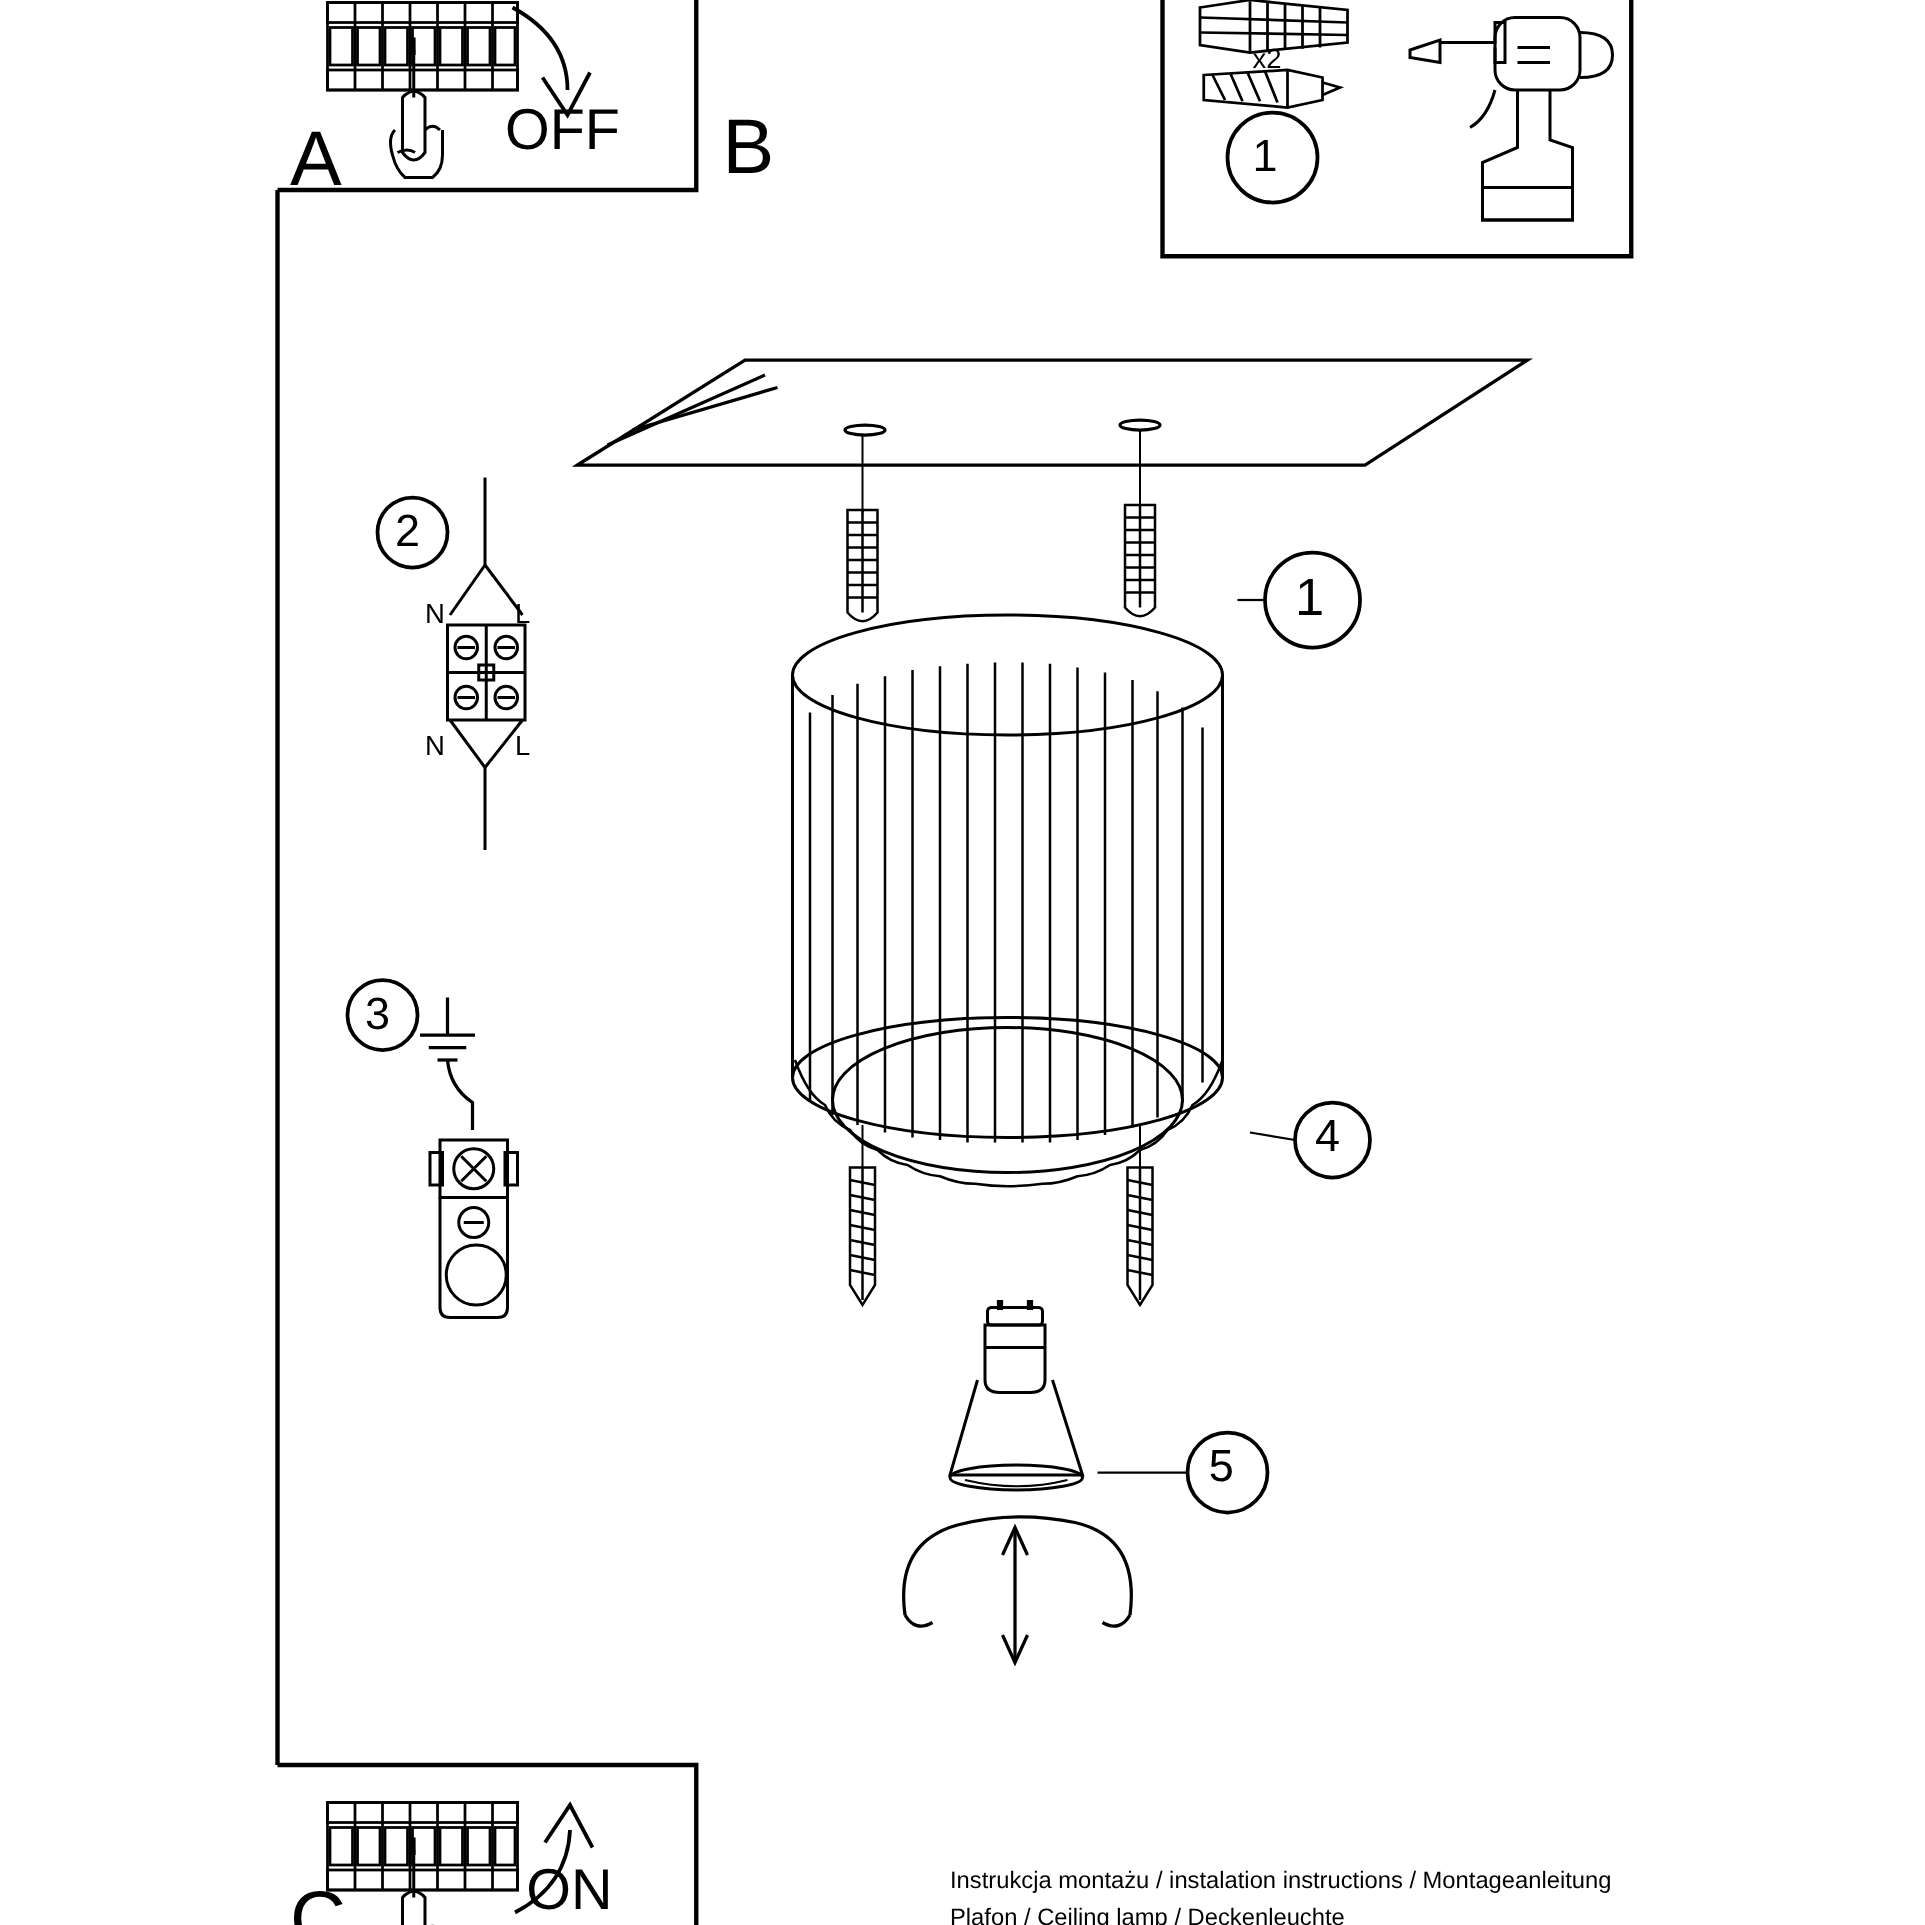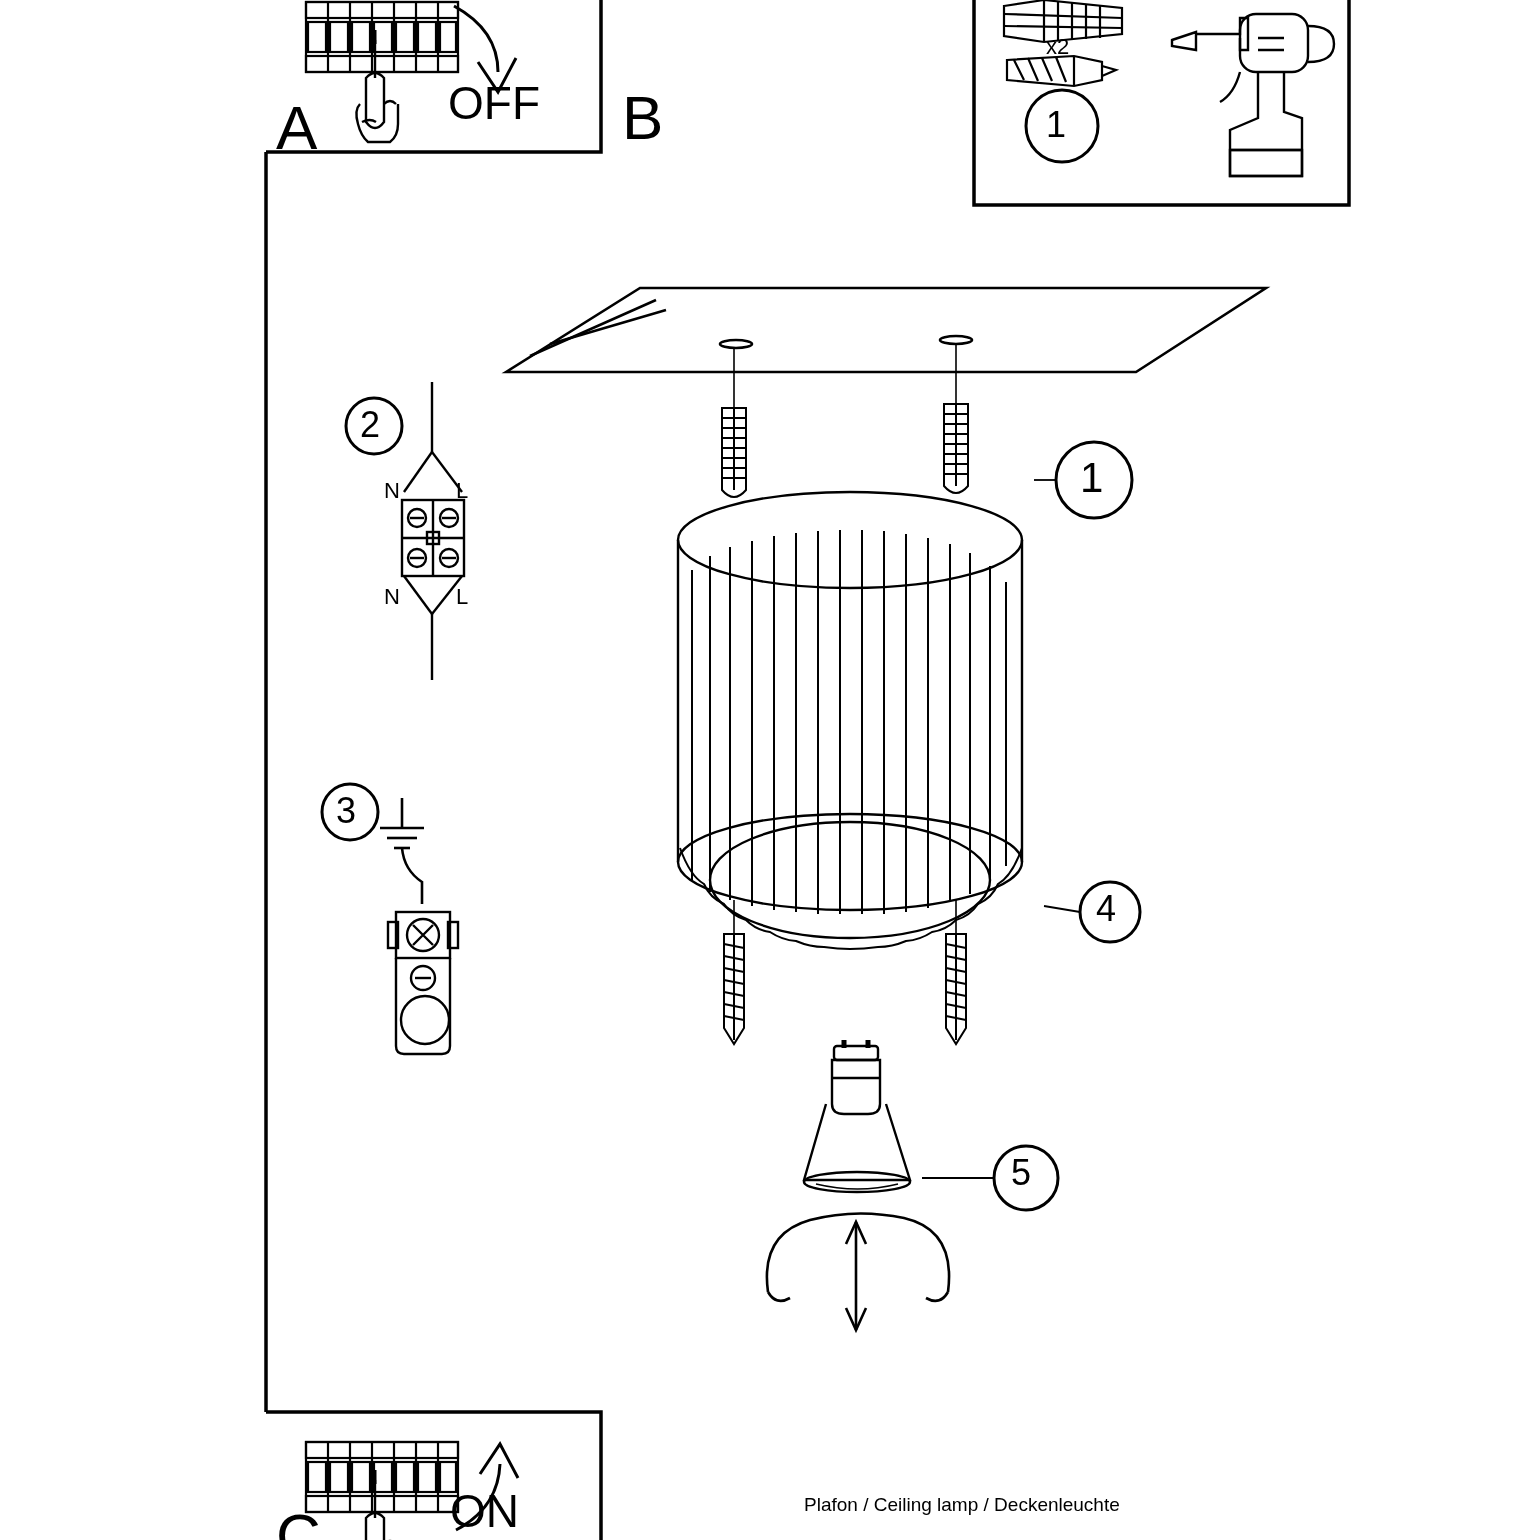--- a/index.html
+++ b/index.html
@@ -1,18 +1,18 @@
 <!DOCTYPE html>
 <html><head>
 <meta charset="utf-8">
 <style>
   html,body{margin:0;padding:0;background:#ffffff;}
   body{width:1540px;height:1540px;position:relative;overflow:hidden;
        font-family:"Liberation Sans", sans-serif;color:#000;}
-  .sheet{position:absolute;inset:0;margin-left:44px;}
+  .sheet{position:absolute;inset:0;}
   svg{display:block;}
   .lbl{position:absolute;font-family:"Liberation Sans", sans-serif;}
   .big-letter{font-size:62px;font-weight:400;letter-spacing:0;}
   .word{font-size:46px;font-weight:400;text-align:center;}
   .footer{position:absolute;left:760px;top:1490px;font-size:19px;line-height:30px;}
   .footer div{white-space:nowrap;}
   .circ-num{position:absolute;font-size:36px;}
 </style>
 </head>
 <body>
@@ -284,27 +284,28 @@
 
   </g>
 </svg>
 
 <div class="lbl big-letter" style="left:232px;top:92px;">A</div>
 <div class="lbl word" style="left:404px;top:76px;">OFF</div>
 
 <div class="lbl big-letter" style="left:578px;top:82px;">B</div>
 
 <div class="lbl big-letter" style="left:232px;top:1500px;">C</div>
-<div class="lbl word" style="left:406px;top:1484px;">ON</div>
+<div class="lbl word" style="left:421px;top:1484px;">ON</div>
 
 <div class="lbl circ-num" style="left:1002px;top:104px;">1</div>
 
 <div class="lbl circ-num" style="left:316px;top:404px;">2</div>
 <div class="lbl circ-num" style="left:292px;top:790px;">3</div>
 <div class="lbl circ-num" style="left:1036px;top:454px;font-size:42px;">1</div>
 <div class="lbl circ-num" style="left:1052px;top:888px;">4</div>
 <div class="lbl circ-num" style="left:967px;top:1152px;">5</div>
 
 <div class="footer">
+  <div>Instrukcja montażu / instalation instructions / Montageanleitung</div>
   <div>Plafon / Ceiling lamp / Deckenleuchte</div>
 </div>
 
 </div>
 
 </body></html>

